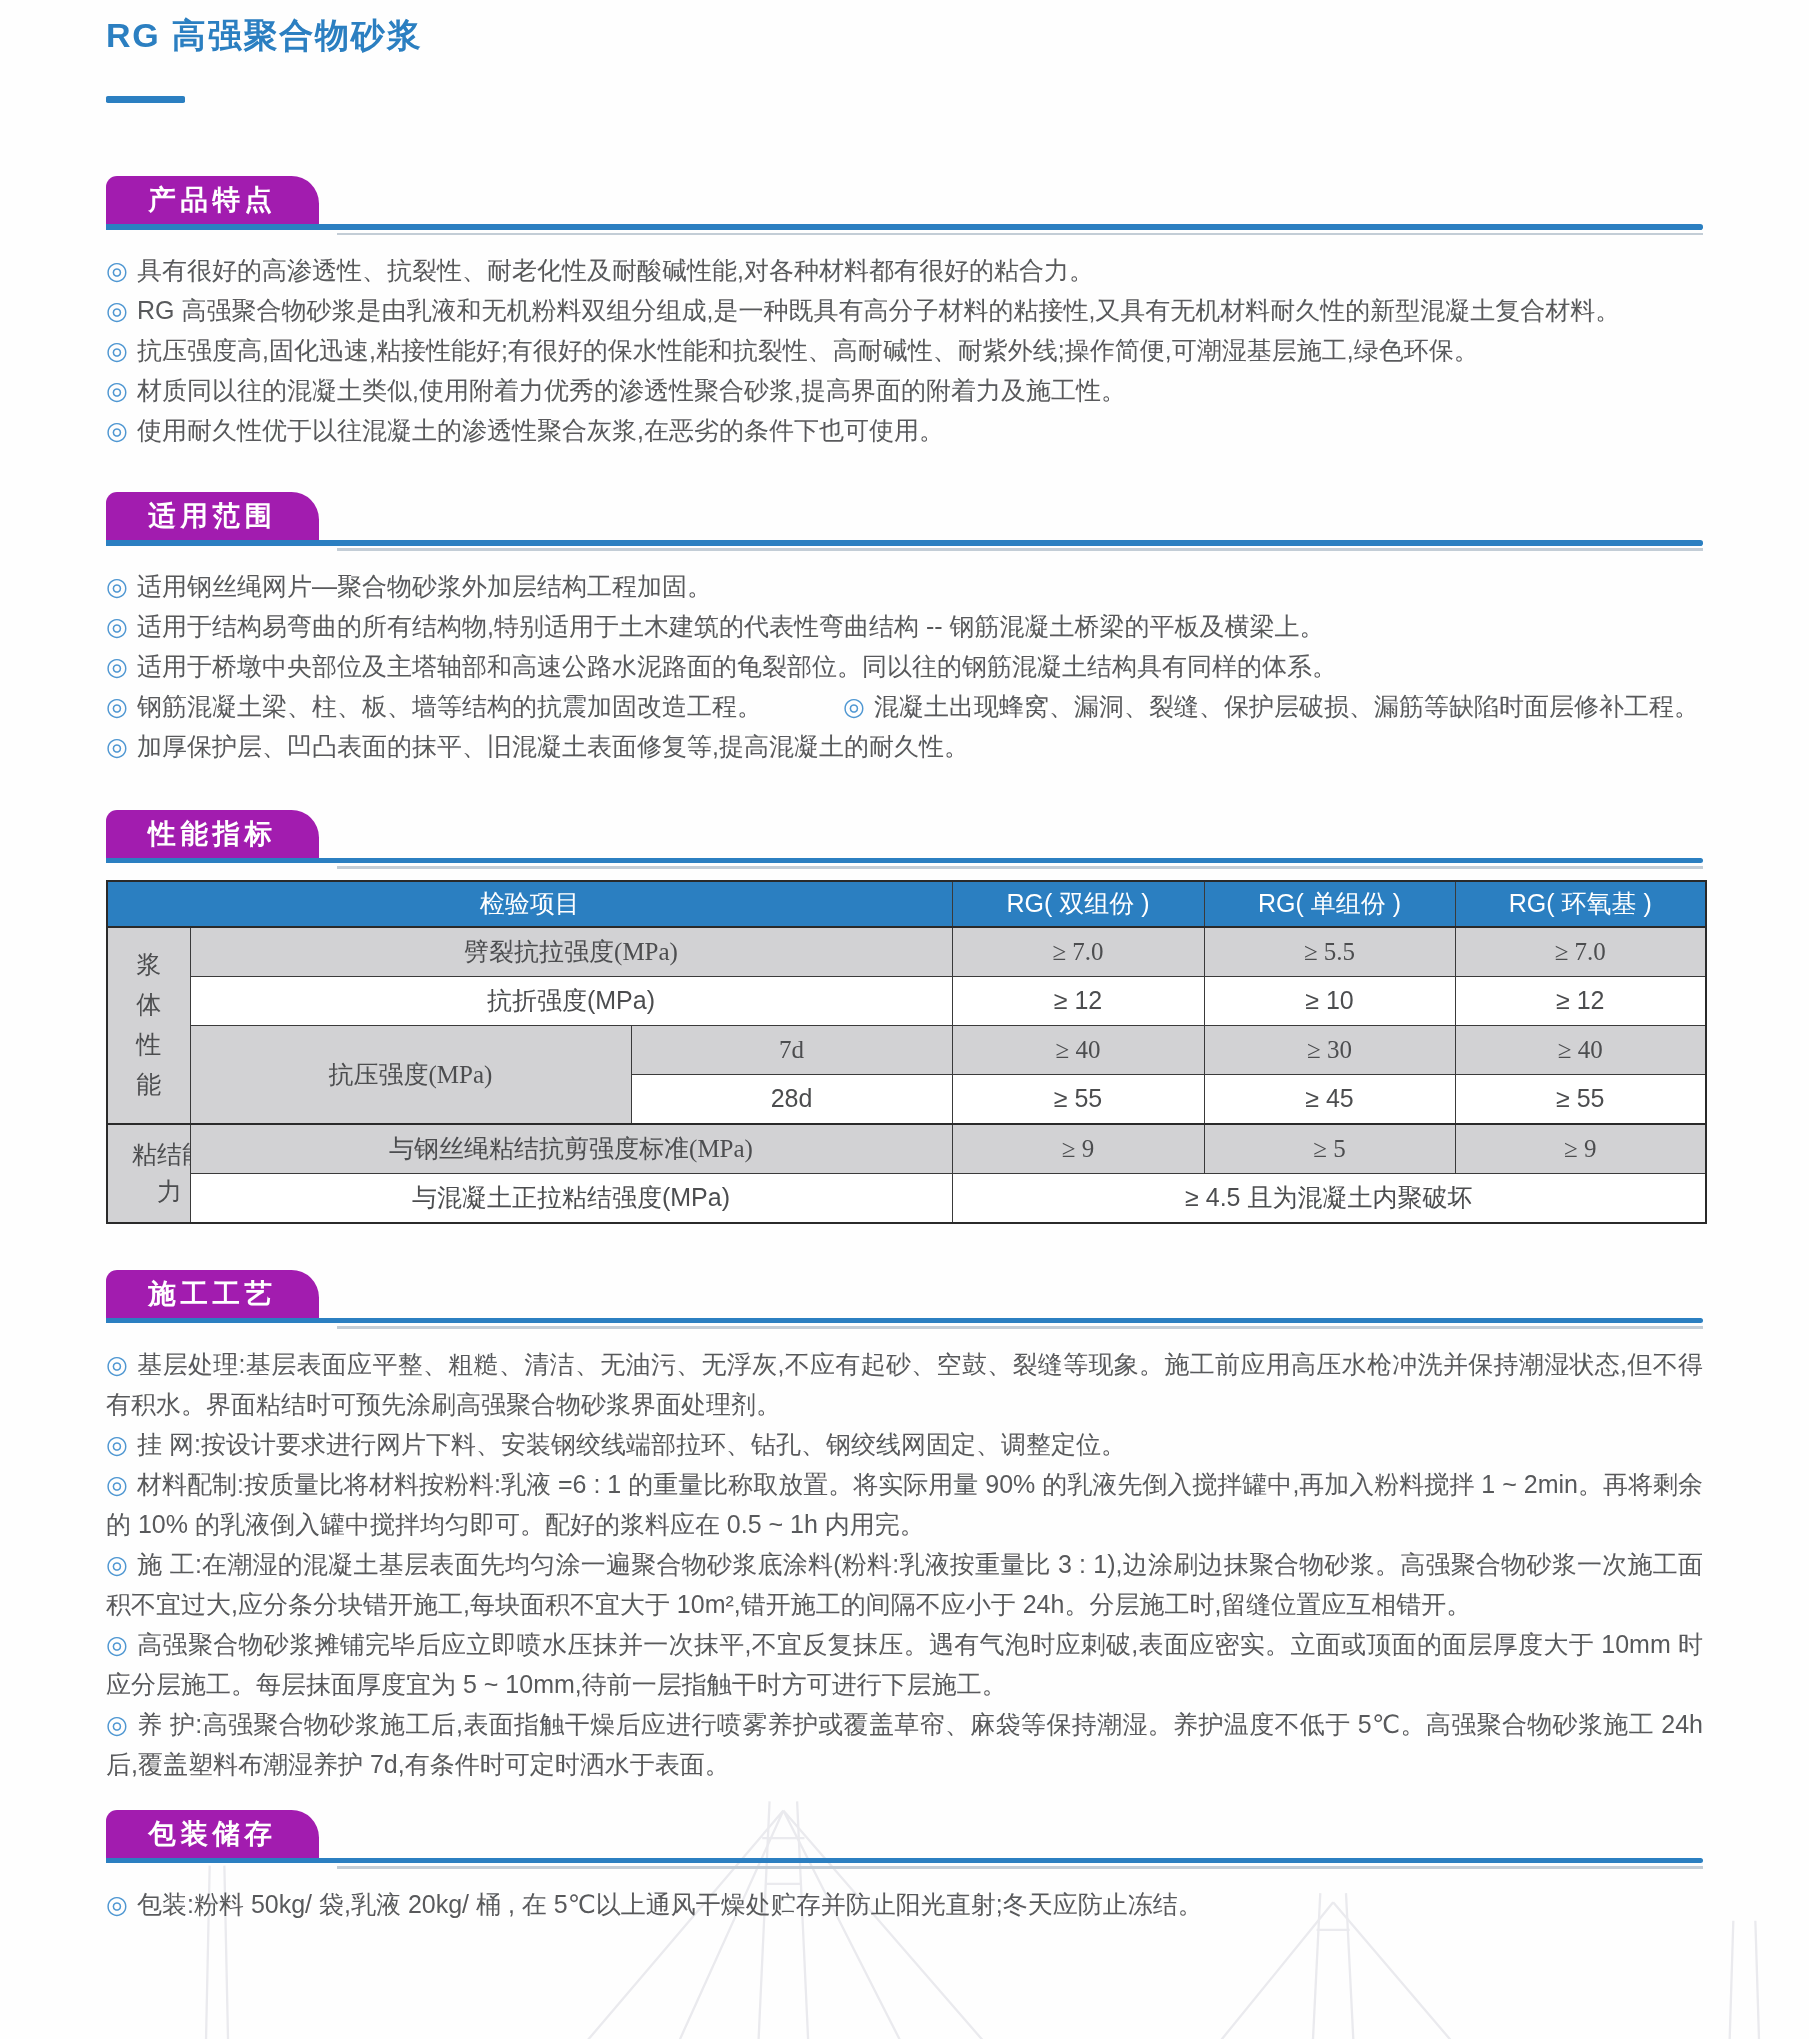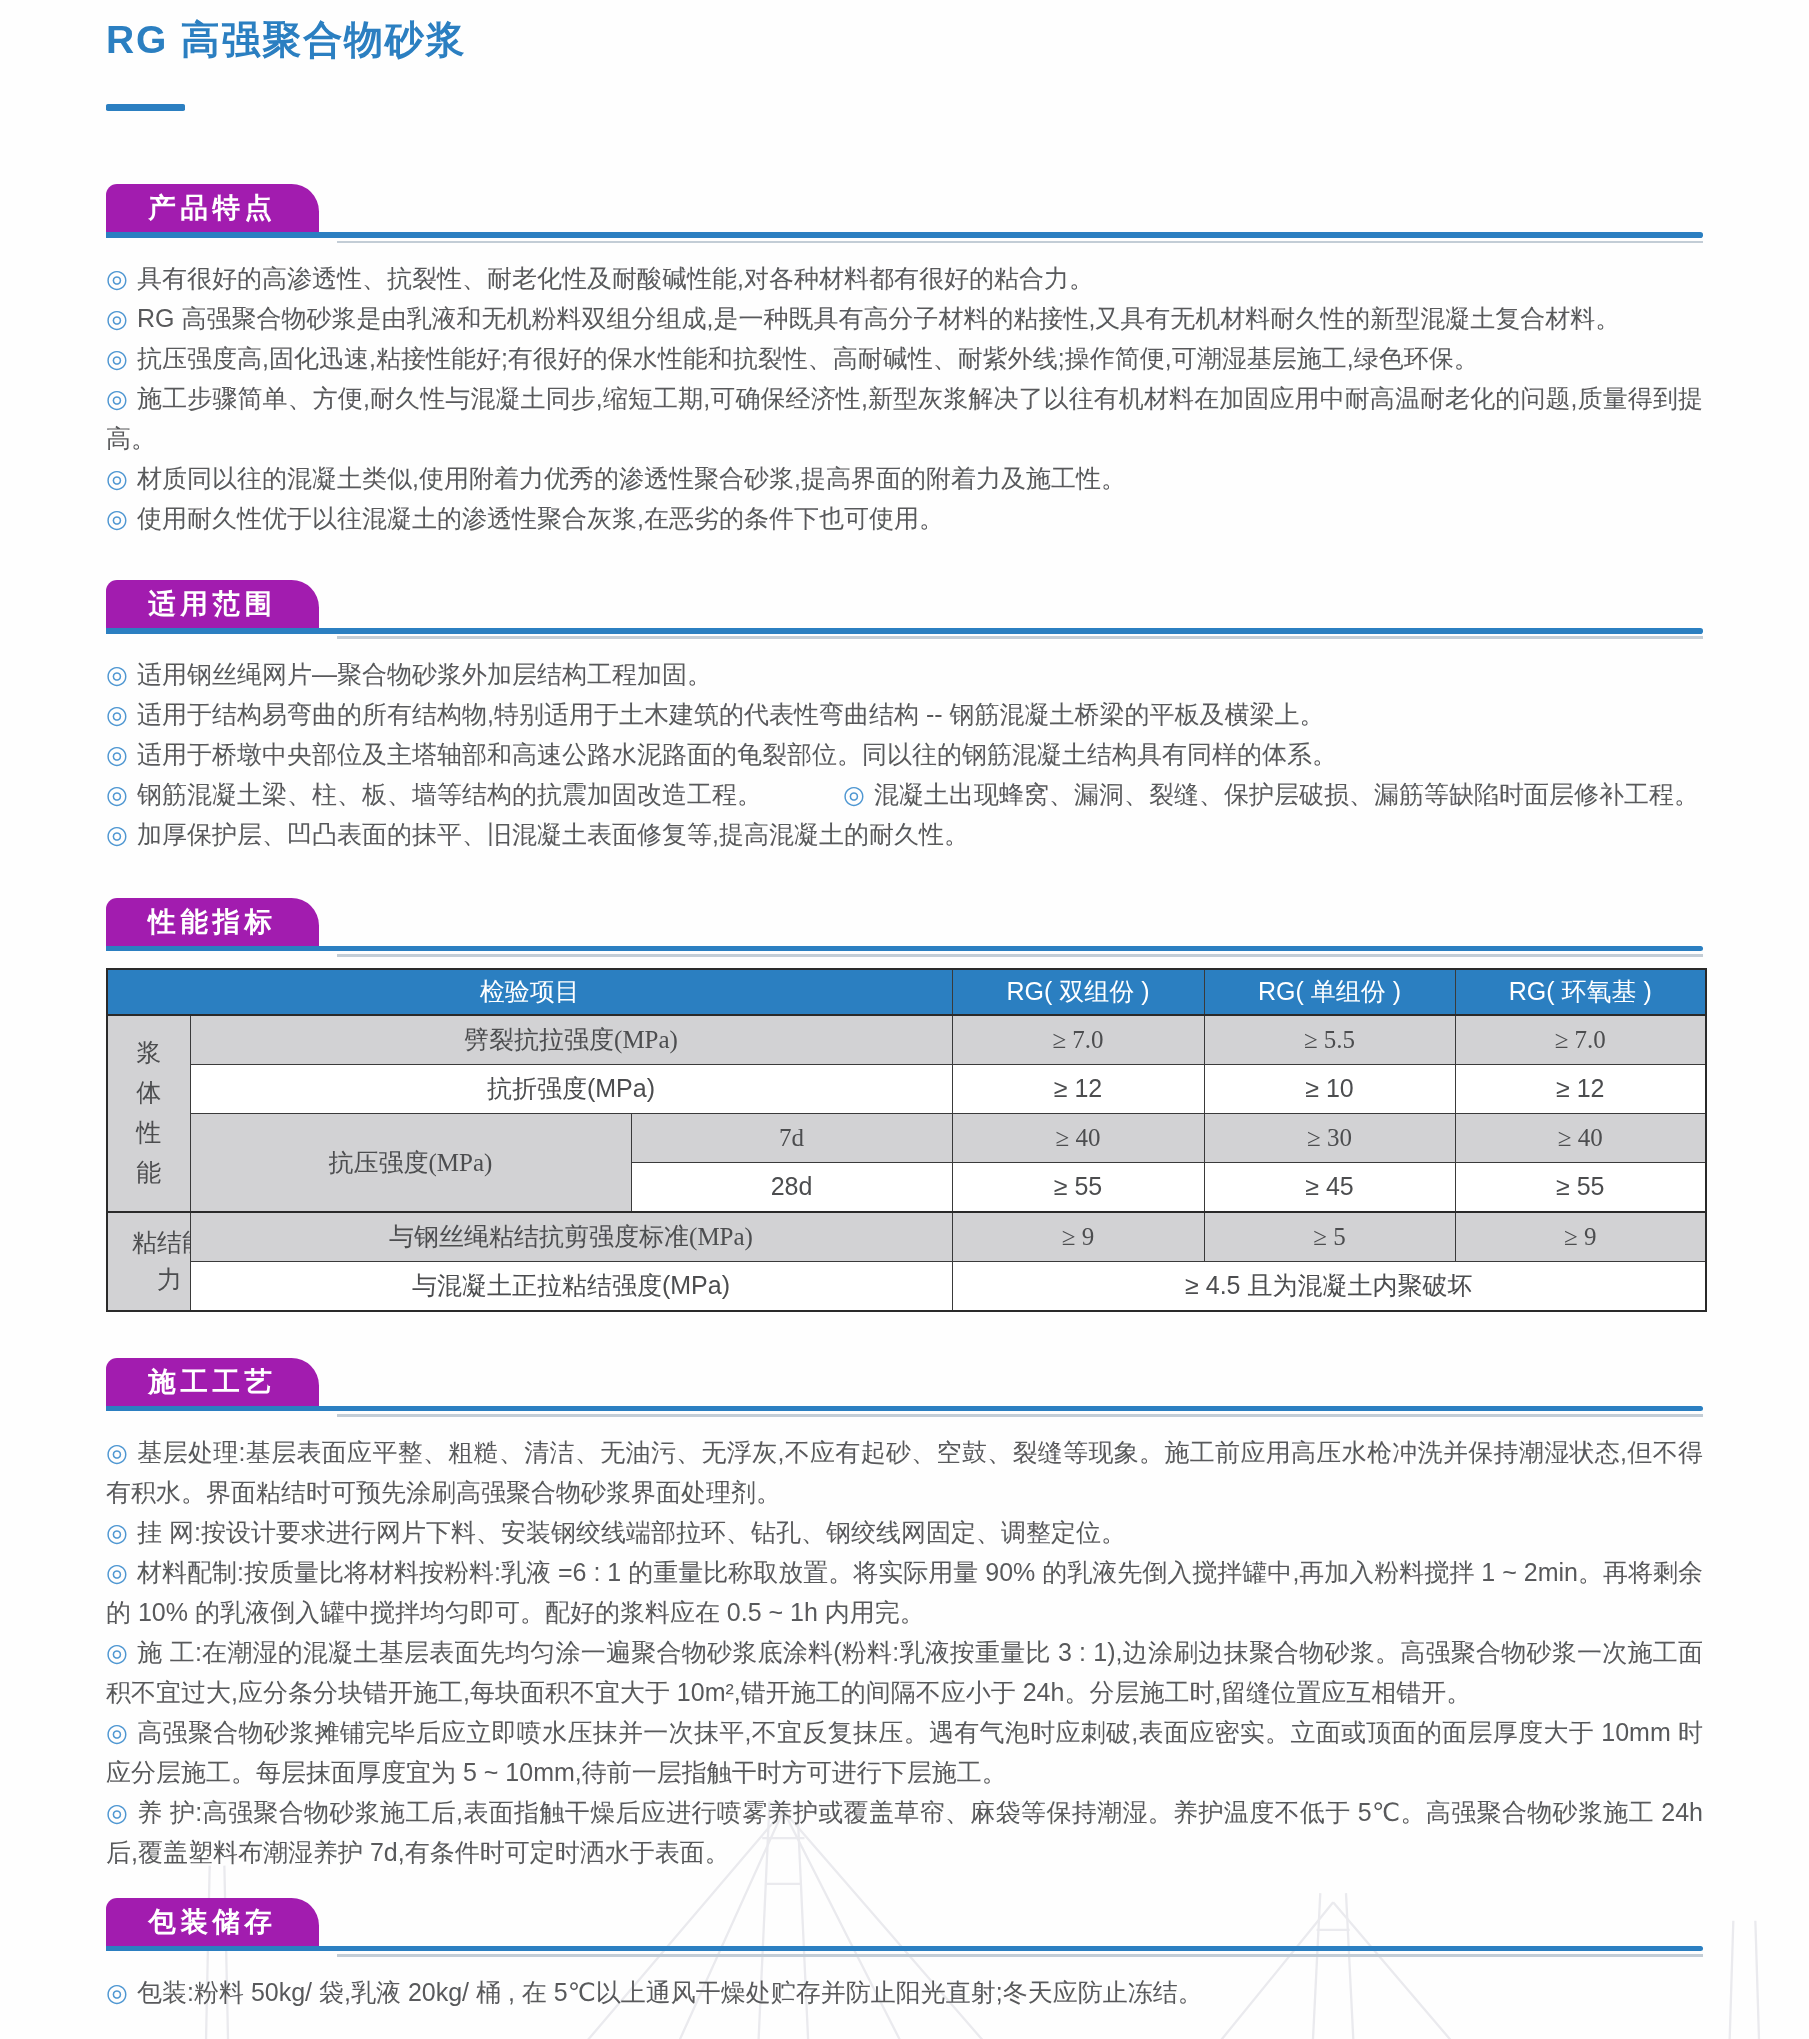--- a/index.html
+++ b/index.html
@@ -9,21 +9,21 @@
     background:#fefefe;
     overflow:hidden;
     font-family:"Liberation Sans","DejaVu Sans",sans-serif;
     color:#58595b;
   }
   .bg-sketch { position:absolute; left:0; bottom:0; z-index:0; }
   .content { position:relative; z-index:1; padding:0 106px; }
 
   h1.title {
     margin:13px 0 0 0;
-    font-size:39px; font-weight:bold;
+    font-size:34px; font-weight:bold;
     color:#2b7fc1; letter-spacing:1.8px;
   }
   .title-underline {
     width:79px; height:7.3px; background:#2b7fc1;
     margin-top:37px; border-radius:1.8px;
   }
 
   .sec-head { position:relative; }
   .sec-tab {
     width:213px; height:48px;
@@ -95,21 +95,20 @@
         <div class="sec-tab">
           <span>产品特点</span>
         </div>
         <div class="sec-rule"></div>
         <div class="sec-rule-echo"></div>
       </div>
       <div class="bullets">
         <p><span class="mk">◎</span><span>具有很好的高渗透性、抗裂性、耐老化性及耐酸碱性能,对各种材料都有很好的粘合力。</span></p>
         <p><span class="mk">◎</span><span>RG 高强聚合物砂浆是由乳液和无机粉料双组分组成,是一种既具有高分子材料的粘接性,又具有无机材料耐久性的新型混凝土复合材料。</span></p>
         <p><span class="mk">◎</span><span>抗压强度高,固化迅速,粘接性能好;有很好的保水性能和抗裂性、高耐碱性、耐紫外线;操作简便,可潮湿基层施工,绿色环保。</span></p>
-        <p><span class="mk">◎</span><span>施工步骤简单、方便,耐久性与混凝土同步,缩短工期,可确保经济性,新型灰浆解决了以往有机材料在加固应用中耐高温耐老化的问题,质量得到提高。</span></p>
         <p><span class="mk">◎</span><span>材质同以往的混凝土类似,使用附着力优秀的渗透性聚合砂浆,提高界面的附着力及施工性。</span></p>
         <p><span class="mk">◎</span><span>使用耐久性优于以往混凝土的渗透性聚合灰浆,在恶劣的条件下也可使用。</span></p>
       </div>
     </section>
 
     <section>
       <div class="sec-head mt-b">
         <div class="sec-tab">
           <span>适用范围</span>
         </div>

